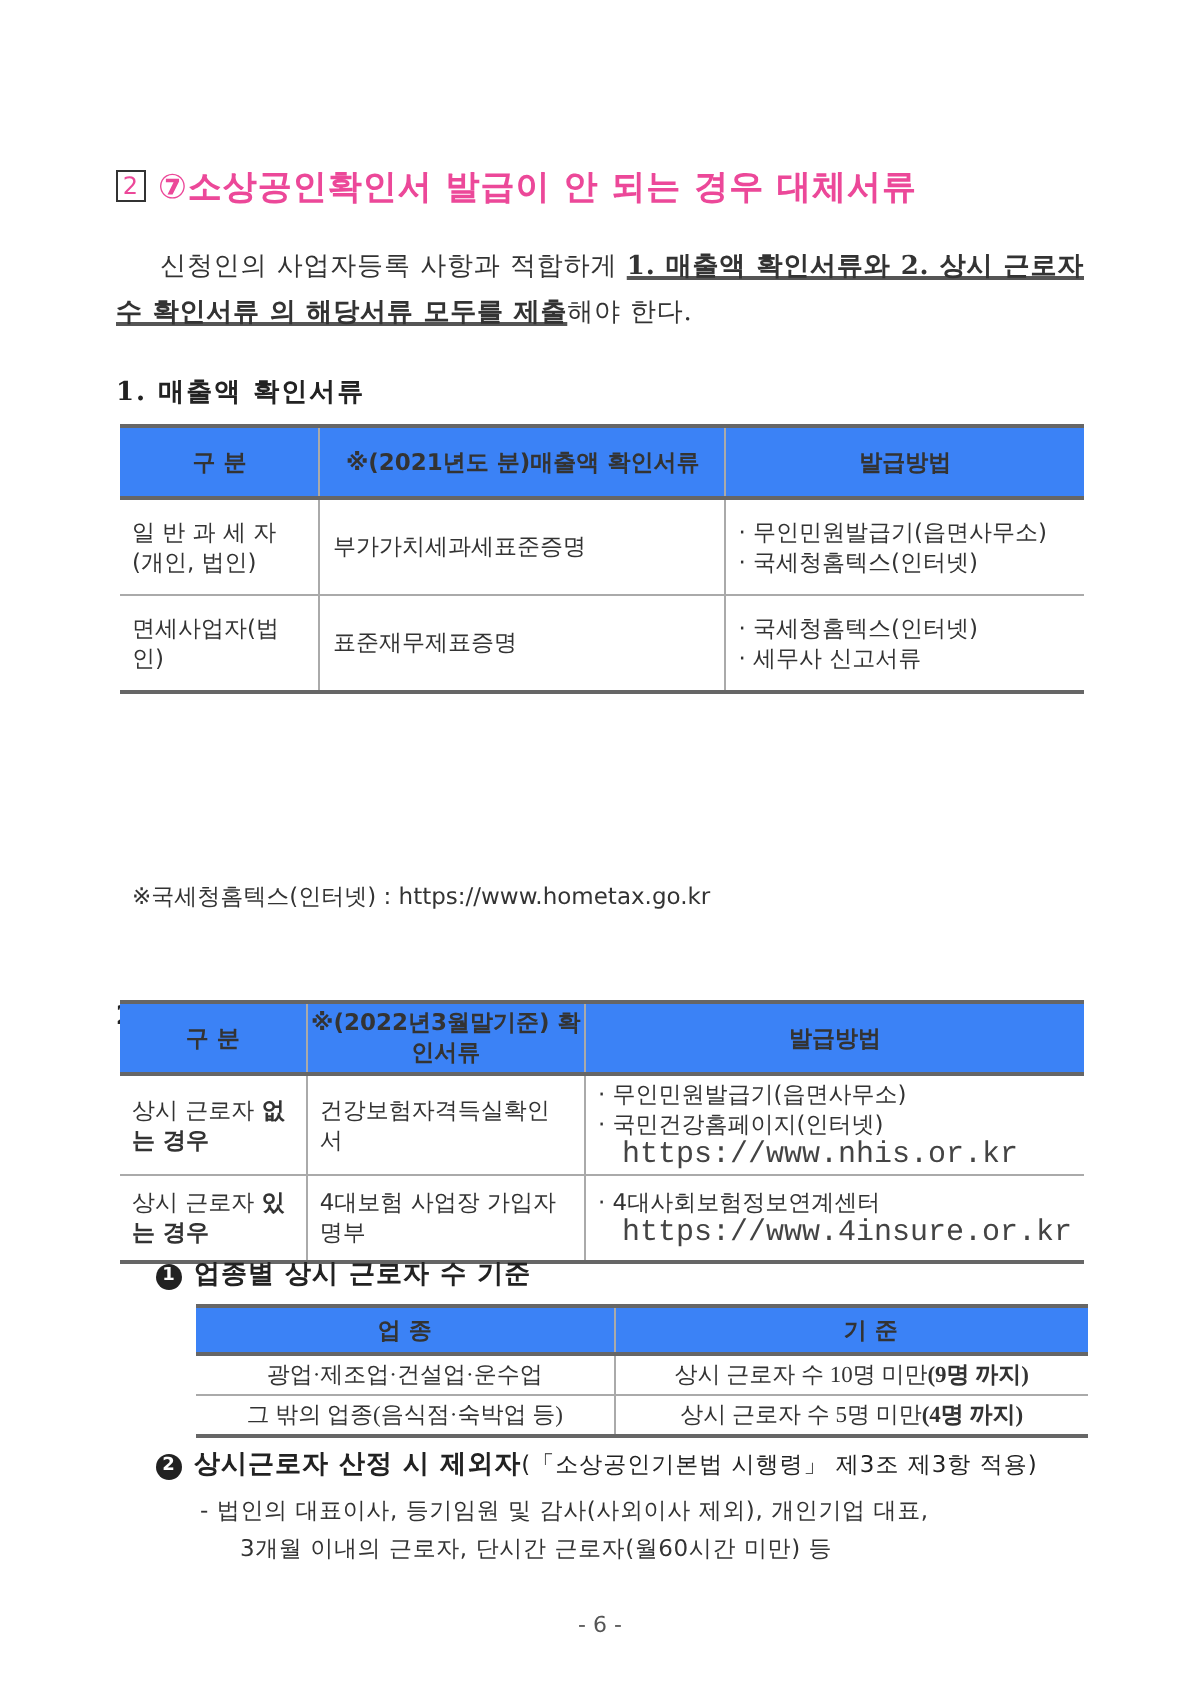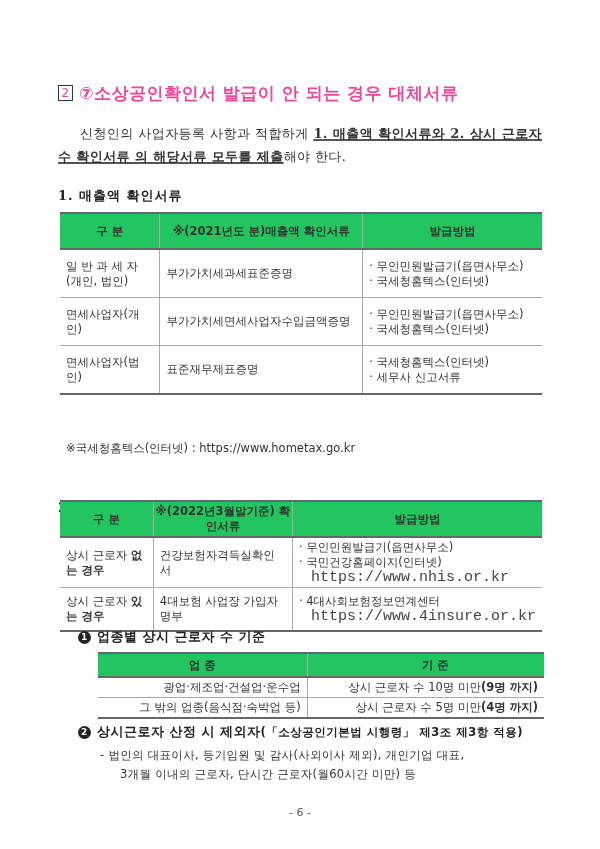--- a/index.html
+++ b/index.html
@@ -6,41 +6,41 @@
   body { width: 600px; height: 849px; position: relative; overflow: hidden;
          font-family: "DejaVu Sans", "Liberation Sans", sans-serif; color: #222; }
   .serif { font-family: "DejaVu Serif", "Liberation Serif", serif; }
   .sec-title { position: absolute; left: 58px; top: 82px; font-size: 17px; font-weight: bold; color: #ec4899; letter-spacing: 0.5px; }
   .sec-title .num { display: inline-block; border: 1px solid #333; font-weight: normal; font-size: 12px; width: 13px; height: 14px; line-height: 14px; text-align: center; margin-right: 6px; vertical-align: 2px; }
   .intro { position: absolute; left: 58px; top: 122px; width: 484px; font-size: 13px; line-height: 23px; color: #333; letter-spacing: 0.4px; text-align: justify; }
   .intro .ul { text-decoration: underline; text-decoration-color: #555; text-decoration-thickness: 2px; font-weight: bold; color: #333; }
   .intro .indent { display: inline-block; width: 22px; }
   .sub-title { position: absolute; left: 58px; font-size: 13px; font-weight: bold; color: #222; letter-spacing: 1px; }
   table { border-collapse: collapse; position: absolute; font-size: 11.5px; color: #333; }
-  th { background: #22c55e; font-weight: bold; height: 32px; border-left: 1px solid #aaa; font-size: 11.5px; margin-left: 9px; }
+  th { background: #3b82f6; font-weight: bold; height: 32px; border-left: 1px solid #aaa; font-size: 11.5px; margin-left: 9px; }
   td { border-left: 1px solid #aaa; border-top: 1px solid #aaa; padding: 0 6px; }
   th:first-child, td:first-child { border-left: none; }
   .t1 { left: 60px; top: 212px; width: 482px; border-top: 2px solid #666; border-bottom: 2px solid #666; }
   .t1 thead tr { border-bottom: 2px solid #666; }
   .t1 td { height: 47px; }
   .c1 { width: 99px; } .c2 { width: 203px; } .c3 { width: 180px; }
   .small-list div { line-height: 15px; }
   .url { font-family: Liberation Mono, monospace; font-size: 15px; color: #444; padding-left: 12px; line-height: 12px; }
   .note { position: absolute; left: 66px; top: 441px; font-size: 11.5px; color: #333; }
   .t2 { left: 60px; top: 500px; width: 482px; border-top: 2px solid #666; border-bottom: 2px solid #666; }
   .t2 thead tr { border-bottom: 2px solid #666; }
   .t2 td { height: 42px; }
   .d1 { width: 124px; } .d2 { width: 178px; } .d3 { width: 180px; }
   .bullet-title { position: absolute; left: 78px; font-size: 13px; font-weight: bold; color: #222; letter-spacing: 0.5px; }
   .bullet-title .circ { display: inline-block; width: 13px; height: 13px; border-radius: 50%; background: #222; color: #fff; font-size: 9px; line-height: 13px; text-align: center; margin-right: 6px; vertical-align: 1px; }
-  .bullet-title .paren { font-weight: bold; font-size: 11.5px; }
+  .bullet-title .paren { font-weight: normal; font-size: 11.5px; }
   .t3 { left: 98px; top: 652px; width: 446px; border-top: 2px solid #666; border-bottom: 2px solid #666; font-size: 11.5px; }
   .t3 thead tr { border-bottom: 2px solid #666; }
   .t3 th { height: 20px; }
-  .t3 td { height: 19px; text-align: right; }
+  .t3 td { height: 19px; text-align: center; font-family: Liberation Serif, serif; }
   .e1 { width: 218px; } .e2 { width: 228px; padding-left: 20px; }
   .excl { position: absolute; left: 100px; top: 746px; font-size: 11.5px; line-height: 19px; color: #333; letter-spacing: 0.3px; }
   .excl .cont { padding-left: 20px; }
   .page-no { position: absolute; left: 0; width: 600px; top: 806px; text-align: center; font-size: 11px; color: #555; }
   .bold { font-weight: bold; }
 </style>
 </head>
 <body>
 
 <div class="sec-title">
@@ -61,28 +61,20 @@
       <th class="c3">발급방법</th>
     </tr>
   </thead>
   <tbody>
     <tr>
       <td style="line-height:15px;">
         <div>일 반 과 세 자</div>
         <div>(개인, 법인)</div>
       </td>
       <td>부가가치세과세표준증명</td>
-      <td class="small-list">
-        <div>· 무인민원발급기(읍면사무소)</div>
-        <div>· 국세청홈텍스(인터넷)</div>
-      </td>
-    </tr>
-    <tr>
-      <td>면세사업자(개인)</td>
-      <td>부가가치세면세사업자수입금액증명</td>
       <td class="small-list">
         <div>· 무인민원발급기(읍면사무소)</div>
         <div>· 국세청홈텍스(인터넷)</div>
       </td>
     </tr>
     <tr>
       <td>면세사업자(법인)</td>
       <td>표준재무제표증명</td>
       <td class="small-list">
         <div>· 국세청홈텍스(인터넷)</div>

